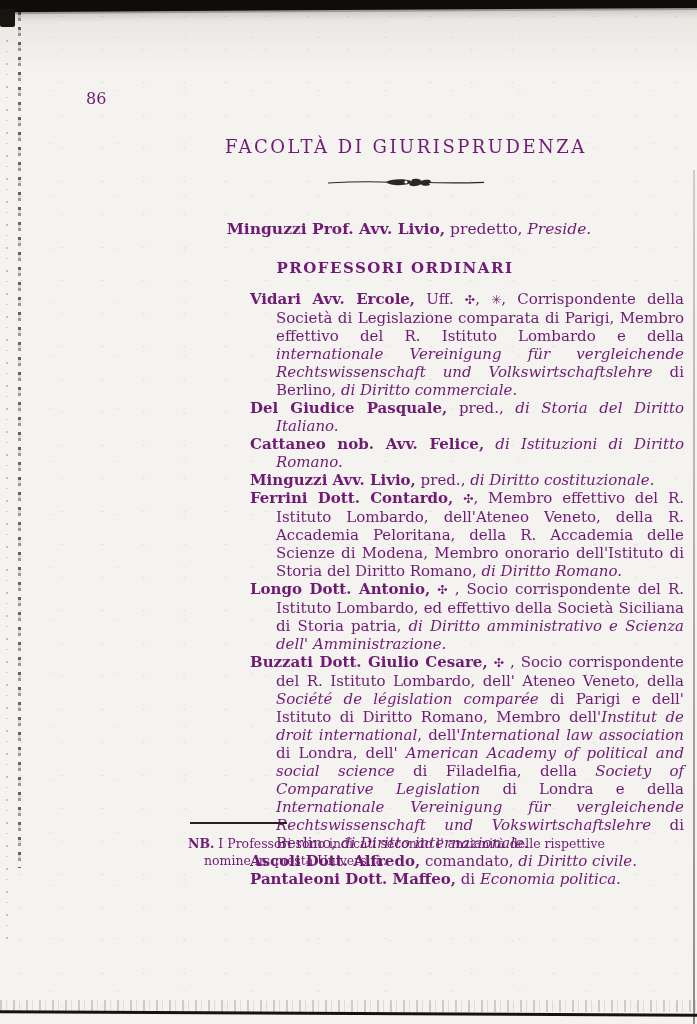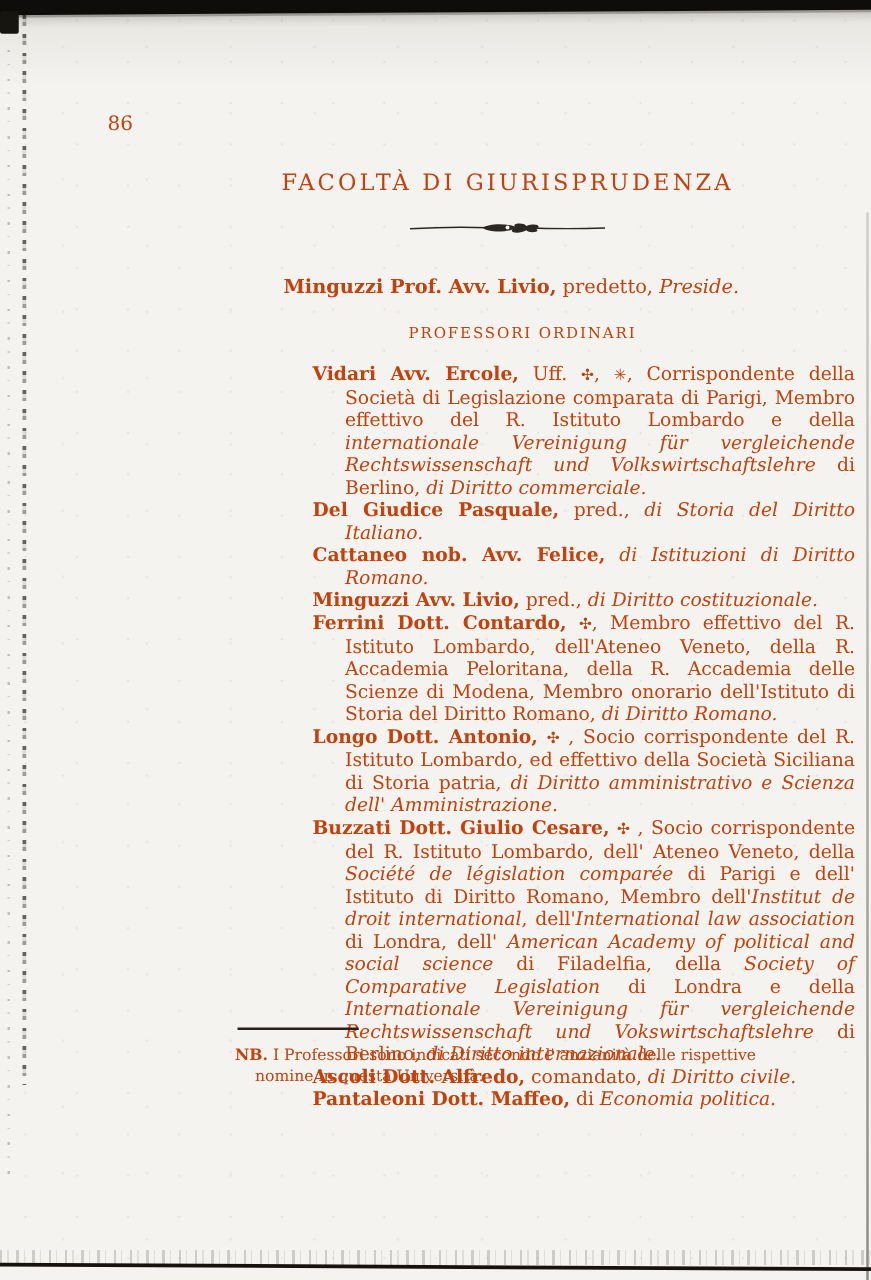--- a/index.html
+++ b/index.html
@@ -1,20 +1,20 @@
 <!DOCTYPE html>
 <html><head>
 <meta charset="utf-8">
 <style>
   html,body{margin:0;padding:0;background:#6b6b6b;}
   .page{
     position:relative;width:697px;height:1024px;overflow:hidden;
     background:#f4f3ef;
     font-family:"DejaVu Serif","Liberation Serif",serif;
-    color:#c2410c;
+    color:#701a75;
   }
   
   .page::before{
     content:"";position:absolute;inset:0;pointer-events:none;
     background-image:
       radial-gradient(rgba(40,35,28,.07) 1px, transparent 1.3px),
       radial-gradient(rgba(40,35,28,.05) 1px, transparent 1.4px),
       linear-gradient(180deg, rgba(90,84,76,.10) 0px, rgba(90,84,76,0) 70px);
     background-size:41px 33px, 67px 53px, 100% 100%;
     background-position:0 0, 17px 11px, 0 0;
@@ -32,22 +32,22 @@
     background:repeating-linear-gradient(90deg,rgba(30,26,20,.4) 0 2px,transparent 2px 6px,rgba(30,26,20,.22) 6px 7px,transparent 7px 13px);}
   .scan-bottom-edge{position:absolute;left:-6px;top:1012px;width:710px;height:3px;background:#16130e;transform:rotate(.3deg);}
   .scan-right-edge{position:absolute;top:170px;right:2px;width:2px;height:854px;
     background:linear-gradient(180deg,rgba(60,55,48,.2),rgba(60,55,48,.55));}
   
   .page-number{position:absolute;left:86px;top:89px;font-size:16px;}
   .doc-title{position:absolute;left:190px;top:136px;width:432px;margin:0;text-align:center;
     font-size:18px;font-weight:normal;letter-spacing:2.5px;white-space:nowrap;}
   .divider{position:absolute;left:190px;top:174px;width:432px;text-align:center;}
   .preside{position:absolute;left:189px;top:219px;width:440px;margin:0;font-size:15.5px;text-align:center;}
-  .section-heading{position:absolute;left:202px;top:259px;width:432px;margin:0;text-align:center;
-    font-size:12px;font-weight:normal;letter-spacing:1.5px;}
+  .section-heading{position:absolute;left:179px;top:259px;width:432px;margin:0;text-align:center;
+    font-size:15px;font-weight:bold;letter-spacing:1.5px;}
   .entries{position:absolute;left:202px;top:290px;width:434px;font-size:15px;line-height:18px;text-align:justify;margin-left:48px;}
   .entry{margin:0;padding-left:26px;text-indent:-26px;}
   .footnote-rule{position:absolute;left:190px;top:822px;width:97px;height:2px;background:#26231e;}
   .footnote{position:absolute;left:188px;top:836px;width:448px;margin:0;
     font-size:12.5px;line-height:16.5px;padding-left:16px;text-indent:-16px;}
   
   .seg-b{font-weight:bold;}
   .seg-i{font-style:italic;}
   .seg-bi{font-weight:bold;}
   .seg-sym{font-family:"DejaVu Sans",sans-serif;font-size:.82em;}

